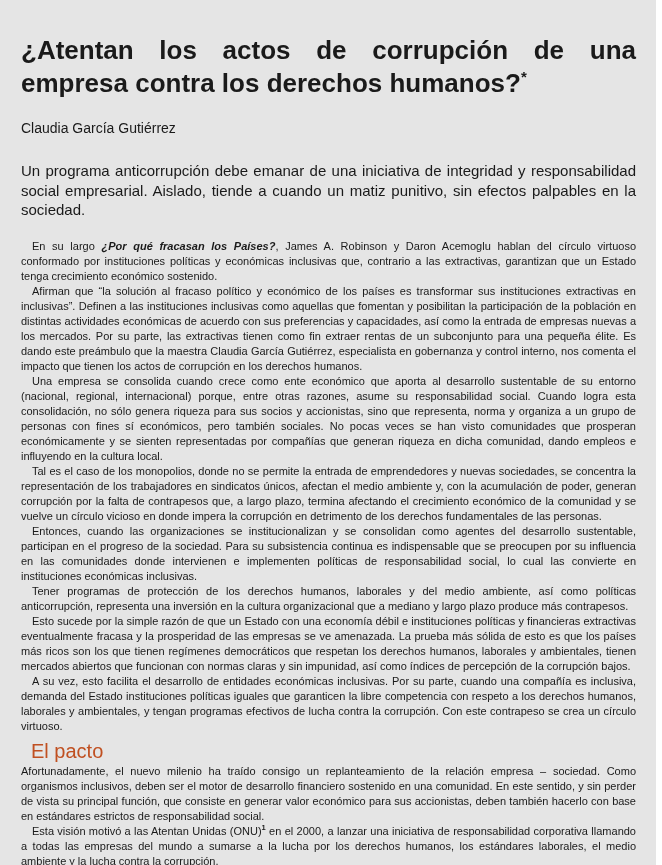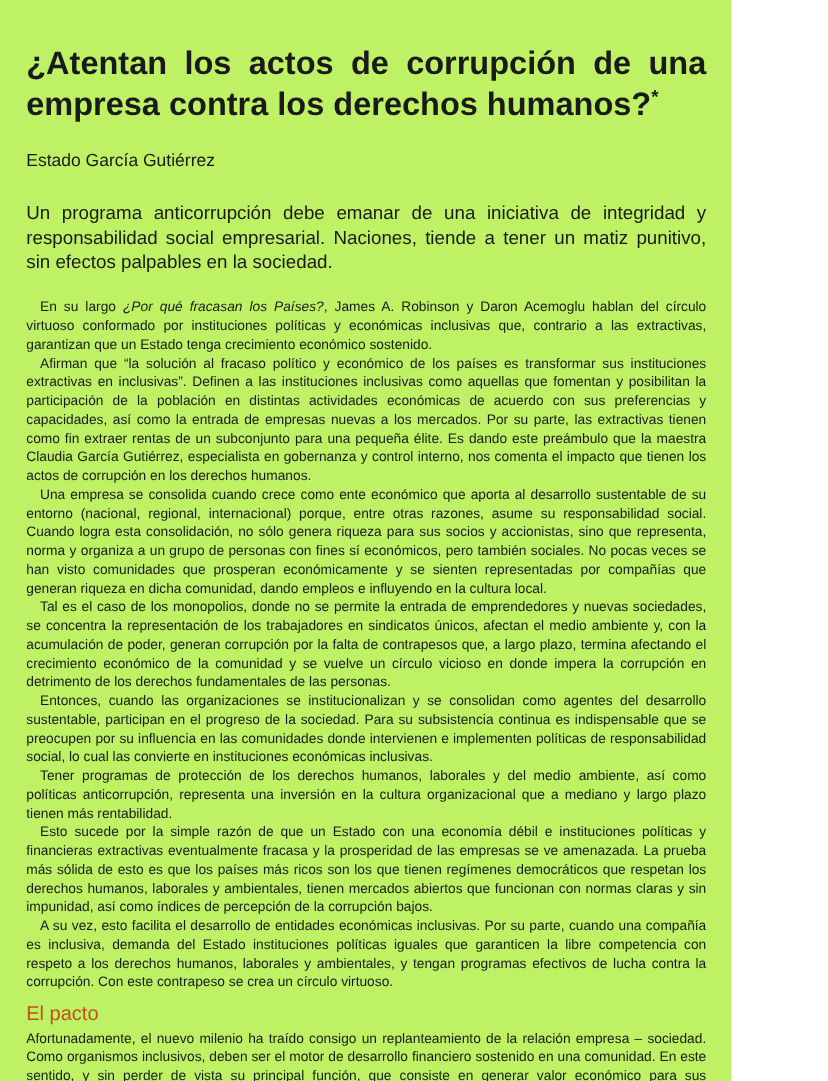--- a/index.html
+++ b/index.html
@@ -2,24 +2,24 @@
 <html lang="es" style="--color-heading: #c05021; --color-text: #1a1a1a;"><head>
 <meta charset="utf-8">
 <style>
   html, body {
     margin: 0;
     padding: 0;
     background: #ffffff;
   }
   .page {
     position: relative;
-    width: 585px;
+    width: 656px;
     height: 865px;
     box-sizing: border-box;
-    background: #bef264;
+    background: #e5e5e5;
     padding: 34px 20px 0 21px;
     font-family: "Liberation Sans", "DejaVu Sans", sans-serif;
     color: var(--color-text, #1a1a1a);
     overflow: hidden;
   }
   h1.title {
     margin: 0 0 20px 0;
     font-size: 26px;
     line-height: 33px;
     font-weight: bold;
@@ -50,55 +50,56 @@
     font-size: 11px;
     line-height: 15px;
     text-align: justify;
     text-indent: 11px;
   }
   .body p.no-indent {
     text-indent: 0;
   }
   .body .book-title {
     font-style: italic;
+    font-weight: bold;
   }
   sup.fn {
     font-size: 7.5px;
     vertical-align: super;
     line-height: 0;
     font-weight: bold;
   }
   h2.section-heading {
-    margin: 7px 0 2px 0;
-    font-size: 16px;
+    margin: 7px 0 2px 10px;
+    font-size: 20px;
     line-height: 21px;
     font-weight: normal;
     color: var(--color-heading, #c05021);
   }
 </style>
 </head>
 <body>
 
 <div class="page">
 
   <h1 class="title"><span>¿Atentan los actos de corrupción de una empresa contra los derechos humanos?</span><span class="footnote-sup">*</span></h1>
 
-  <p class="author">Estado García Gutiérrez</p>
+  <p class="author">Claudia García Gutiérrez</p>
 
-  <p class="lead">Un programa anticorrupción debe emanar de una iniciativa de integridad y responsabilidad social empresarial. Naciones, tiende a tener un matiz punitivo, sin efectos palpables en la sociedad.</p>
+  <p class="lead">Un programa anticorrupción debe emanar de una iniciativa de integridad y responsabilidad social empresarial. Aislado, tiende a cuando un matiz punitivo, sin efectos palpables en la sociedad.</p>
 
   <div class="body">
 
     <p><span>En su largo </span><span class="book-title">¿Por qué fracasan los Países?</span><span>, James A. Robinson y Daron Acemoglu hablan del círculo virtuoso conformado por instituciones políticas y económicas inclusivas que, contrario a las extractivas, garantizan que un Estado tenga crecimiento económico sostenido.</span></p>
 
     <p>Afirman que “la solución al fracaso político y económico de los países es transformar sus instituciones extractivas en inclusivas”. Definen a las instituciones inclusivas como aquellas que fomentan y posibilitan la participación de la población en distintas actividades económicas de acuerdo con sus preferencias y capacidades, así como la entrada de empresas nuevas a los mercados. Por su parte, las extractivas tienen como fin extraer rentas de un subconjunto para una pequeña élite. Es dando este preámbulo que la maestra Claudia García Gutiérrez, especialista en gobernanza y control interno, nos comenta el impacto que tienen los actos de corrupción en los derechos humanos.</p>
     <p>Una empresa se consolida cuando crece como ente económico que aporta al desarrollo sustentable de su entorno (nacional, regional, internacional) porque, entre otras razones, asume su responsabilidad social. Cuando logra esta consolidación, no sólo genera riqueza para sus socios y accionistas, sino que representa, norma y organiza a un grupo de personas con fines sí económicos, pero también sociales. No pocas veces se han visto comunidades que prosperan económicamente y se sienten representadas por compañías que generan riqueza en dicha comunidad, dando empleos e influyendo en la cultura local.</p>
     <p>Tal es el caso de los monopolios, donde no se permite la entrada de emprendedores y nuevas sociedades, se concentra la representación de los trabajadores en sindicatos únicos, afectan el medio ambiente y, con la acumulación de poder, generan corrupción por la falta de contrapesos que, a largo plazo, termina afectando el crecimiento económico de la comunidad y se vuelve un círculo vicioso en donde impera la corrupción en detrimento de los derechos fundamentales de las personas.</p>
     <p>Entonces, cuando las organizaciones se institucionalizan y se consolidan como agentes del desarrollo sustentable, participan en el progreso de la sociedad. Para su subsistencia continua es indispensable que se preocupen por su influencia en las comunidades donde intervienen e implementen políticas de responsabilidad social, lo cual las convierte en instituciones económicas inclusivas.</p>
-    <p>Tener programas de protección de los derechos humanos, laborales y del medio ambiente, así como políticas anticorrupción, representa una inversión en la cultura organizacional que a mediano y largo plazo tienen más rentabilidad.</p>
+    <p>Tener programas de protección de los derechos humanos, laborales y del medio ambiente, así como políticas anticorrupción, representa una inversión en la cultura organizacional que a mediano y largo plazo produce más contrapesos.</p>
     <p>Esto sucede por la simple razón de que un Estado con una economía débil e instituciones políticas y financieras extractivas eventualmente fracasa y la prosperidad de las empresas se ve amenazada. La prueba más sólida de esto es que los países más ricos son los que tienen regímenes democráticos que respetan los derechos humanos, laborales y ambientales, tienen mercados abiertos que funcionan con normas claras y sin impunidad, así como índices de percepción de la corrupción bajos.</p>
     <p>A su vez, esto facilita el desarrollo de entidades económicas inclusivas. Por su parte, cuando una compañía es inclusiva, demanda del Estado instituciones políticas iguales que garanticen la libre competencia con respeto a los derechos humanos, laborales y ambientales, y tengan programas efectivos de lucha contra la corrupción. Con este contrapeso se crea un círculo virtuoso.</p>
 
     <h2 class="section-heading">El pacto</h2>
 
     <p class="no-indent">Afortunadamente, el nuevo milenio ha traído consigo un replanteamiento de la relación empresa – sociedad. Como organismos inclusivos, deben ser el motor de desarrollo financiero sostenido en una comunidad. En este sentido, y sin perder de vista su principal función, que consiste en generar valor económico para sus accionistas, deben también hacerlo con base en estándares estrictos de responsabilidad social.</p>
 
     <p><span>Esta visión motivó a las Atentan Unidas (ONU)</span><sup class="fn">1</sup><span> en el 2000, a lanzar una iniciativa de responsabilidad corporativa llamando a todas las empresas del mundo a sumarse a la lucha por los derechos humanos, los estándares laborales, el medio ambiente y la lucha contra la corrupción.</span></p>
 
   </div>

